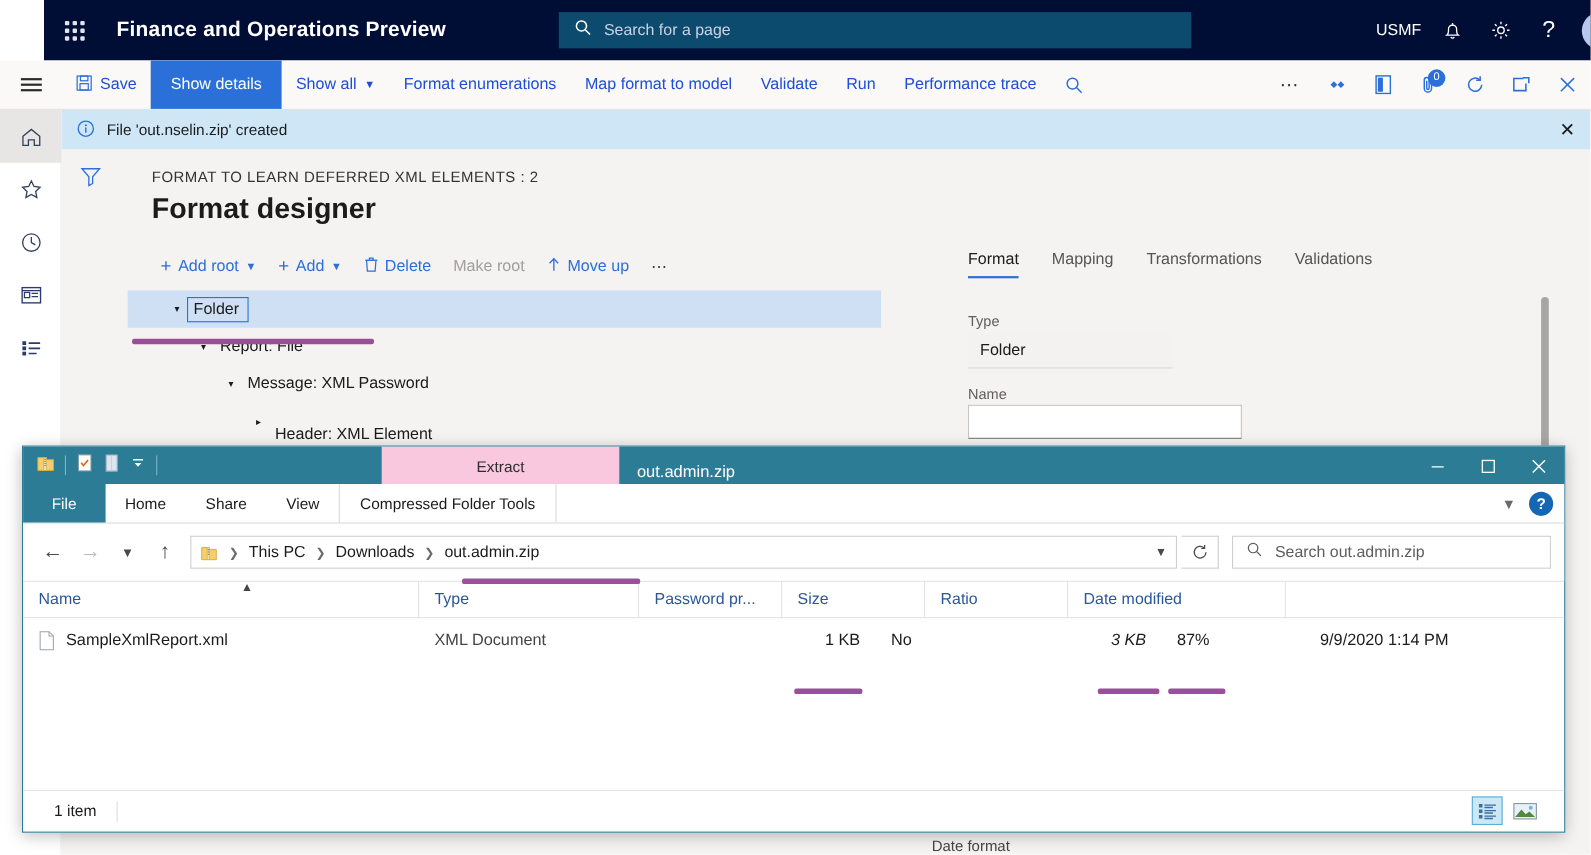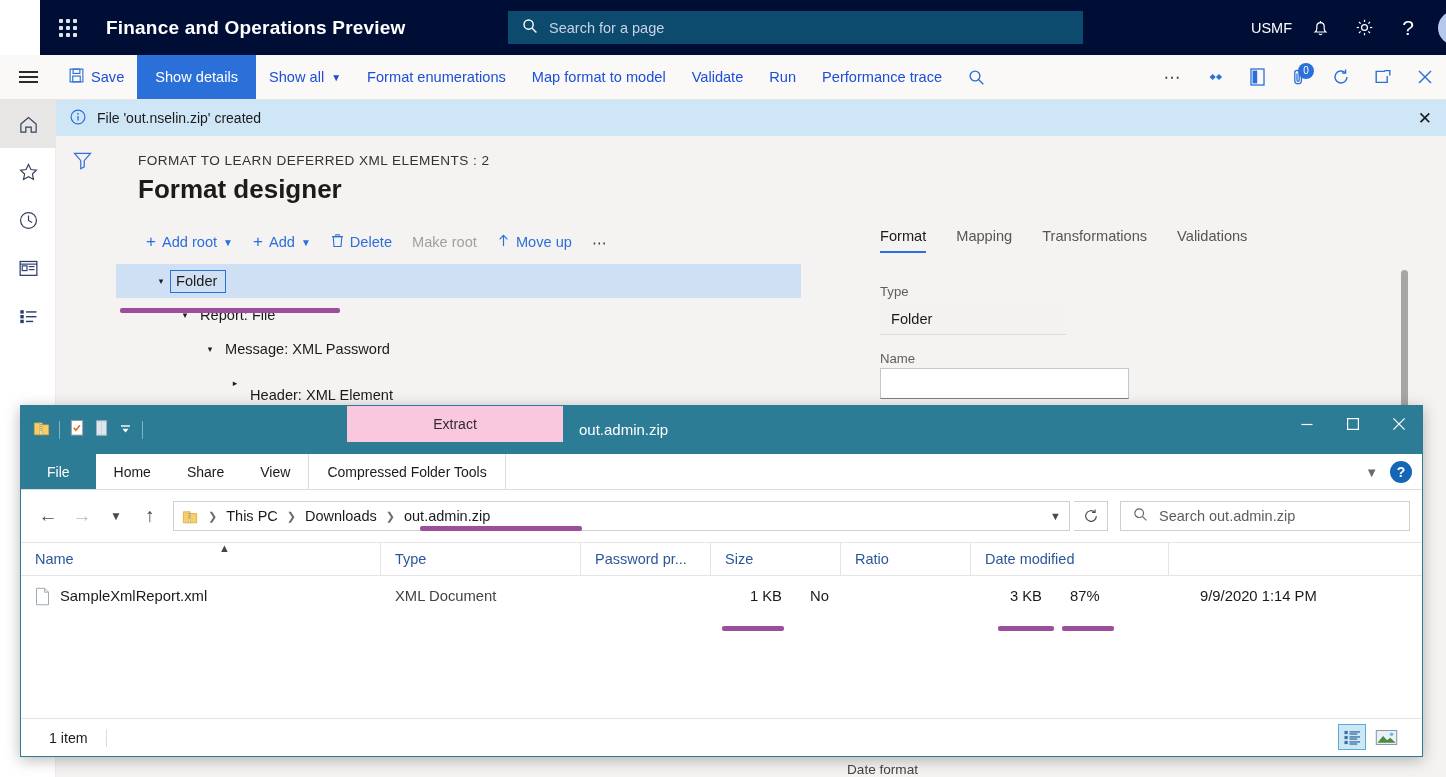--- a/index.html
+++ b/index.html
@@ -134,21 +134,21 @@
   }
   .bottom-label { position: absolute; left: 847px; top: 762px; font-size: 13.6px; color: #444; }
 
   
   .explorer {
     position: absolute; left: 20px; top: 405px; width: 1403px; height: 352px;
     background: #ffffff; border: 1px solid #2c7c96;
     box-shadow: 0 3px 14px rgba(0,0,0,.28);
   }
   .ex-title {
-    height: 48px; background: #2c7c96; display: flex; align-items: center; position: relative;
+    height: 34px; background: #2c7c96; display: flex; align-items: center; position: relative;
   }
   .qa { display: flex; align-items: center; padding-left: 12px; gap: 9px; }
   .qa-sep { width: 1px; height: 18px; background: #7fb3c6; }
   .ex-ctx {
     position: absolute; left: 326px; top: 0; width: 216px; height: 36px;
     background: #f9c8de; display: flex; align-items: center; justify-content: center;
     font-size: 14px; color: #2d2d2d; cursor: pointer;
   }
   .ex-name {
     position: absolute; left: 558px; top: 0; height: 46px; display: flex; align-items: center;
@@ -633,21 +633,21 @@
           <svg width="15" height="19" viewBox="0 0 16 20">
               <path d="M1.6 1.2h8.6l4.2 4.2v13.4H1.6z" fill="#ffffff" stroke="#9aa4ad" stroke-width="1"></path>
               <path d="M10.2 1.2v4.2h4.2" fill="none" stroke="#9aa4ad" stroke-width="1"></path>
             </svg>
         </span>
         <span>SampleXmlReport.xml</span>
       </div>
       <div class="rcell greyed" style="width:200px;">XML Document</div>
       <div class="rcell num" style="width:215px;">1 KB</div>
       <div class="rcell" style="width:130px;">No</div>
-      <div class="rcell num" style="width:130px;">3 KB</div>
+      <div class="rcell num" style="width:130px;font-style:italic;">3 KB</div>
       <div class="rcell" style="width:130px;">87%</div>
       <div class="rcell" style="width:198px;">9/9/2020 1:14 PM</div>
     </div>
 
     <div class="ex-status">
       <span>1 item</span>
       <span class="status-sep"></span>
       <div class="viewtoggle">
         <div class="vt sel">
           <svg width="19" height="17" viewBox="0 0 20 18">

